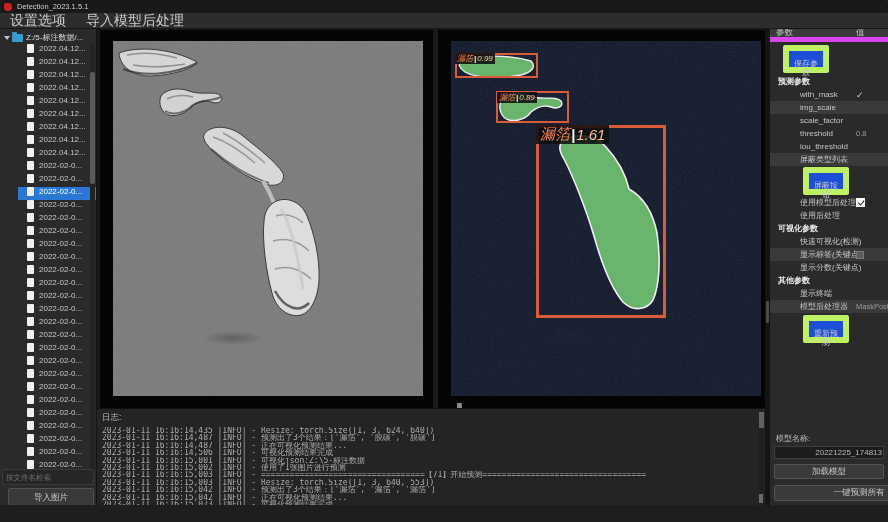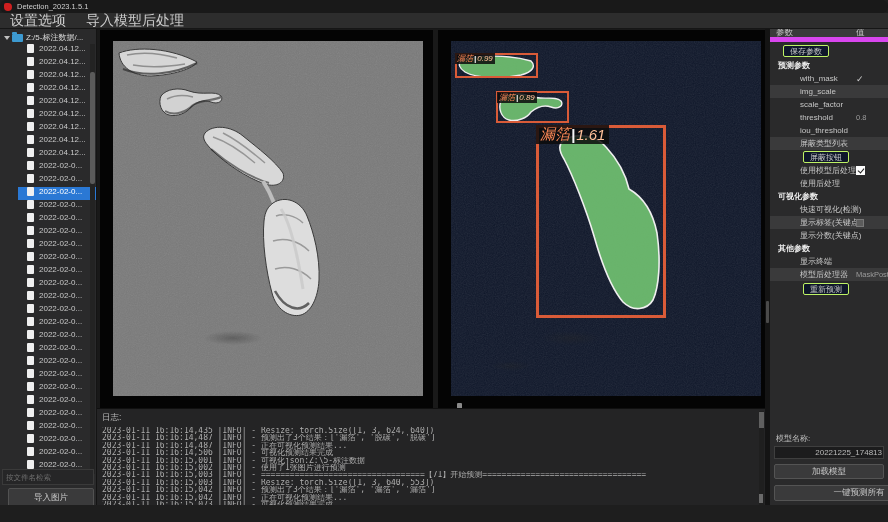--- a/index.html
+++ b/index.html
@@ -63,22 +63,22 @@
   .log-header{font-size:8.5px;color:#b5b5b5;margin-bottom:3px;}
   .log-line{font-family:"DejaVu Sans Mono","Liberation Mono",monospace;font-size:8px;line-height:7.4px;
             color:#adadad;white-space:nowrap;overflow:hidden;}
   .log-scrollbar{position:absolute;top:2px;right:1px;width:5px;height:104px;background:#1f1f1f;}
   .log-scrollbar .thumb{position:absolute;top:1px;left:0;width:5px;height:16px;background:#606060;}
   .log-grip{position:absolute;right:2px;bottom:2px;width:4px;height:9px;background:#6a6a6a;}
   
   .pheader{height:13px;background:#3a3a3b;display:flex;align-items:center;font-size:8.5px;color:#c4c4c4;
            padding-left:6px;position:relative;border-bottom:5px solid #d946ef;}
   .pheader .pval-h{position:absolute;left:86px;}
-  .pbtn{display:block;background:#0f172a;border:1px solid #bef264;border-radius:2px;color:#c9c9c9;
-        font-size:8px;font-family:inherit;height:12px;line-height:9px;padding:0 4px;}
+  .pbtn{display:block;background:#1d4ed8;border:6px solid #bef264;border-radius:2px;color:#c9c9c9;
+        font-size:8px;font-family:inherit;height:12px;line-height:9px;padding:8px 4px;}
   .pbtn.save{margin:3px 0 2px 13px;width:46px;}
   .pbtn.mask{margin:1px 0 1px 33px;width:46px;}
   .pbtn.re{margin:2px 0 0 33px;width:46px;}
   .psection{height:13px;line-height:13px;padding-left:8px;font-weight:bold;color:#ececec;font-size:8px;}
   .prow{height:13px;display:flex;align-items:center;position:relative;font-size:8px;color:#c6c6c6;}
   .prow .plabel{padding-left:30px;white-space:nowrap;}
   .prow.hl{background:#3a3a3b;}
   .pvalue{position:absolute;left:86px;font-size:7.5px;color:#9c9c9c;white-space:nowrap;}
   .pvalue.check{color:#d0d0d0;font-size:9px;}
   .cbox{position:absolute;left:86px;width:9px;height:9px;background:#fdfdfd;}

